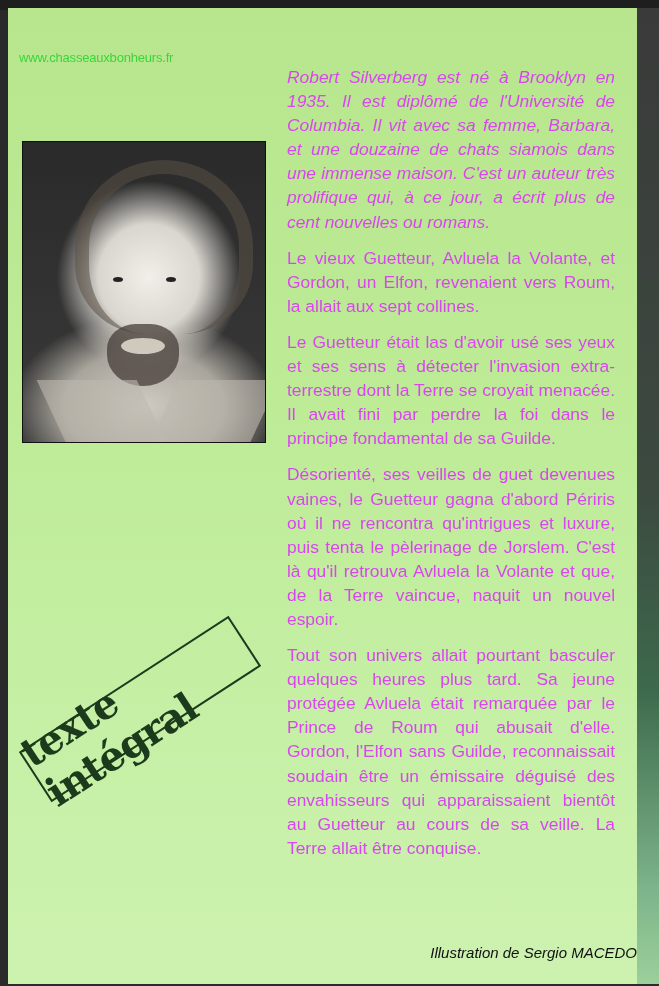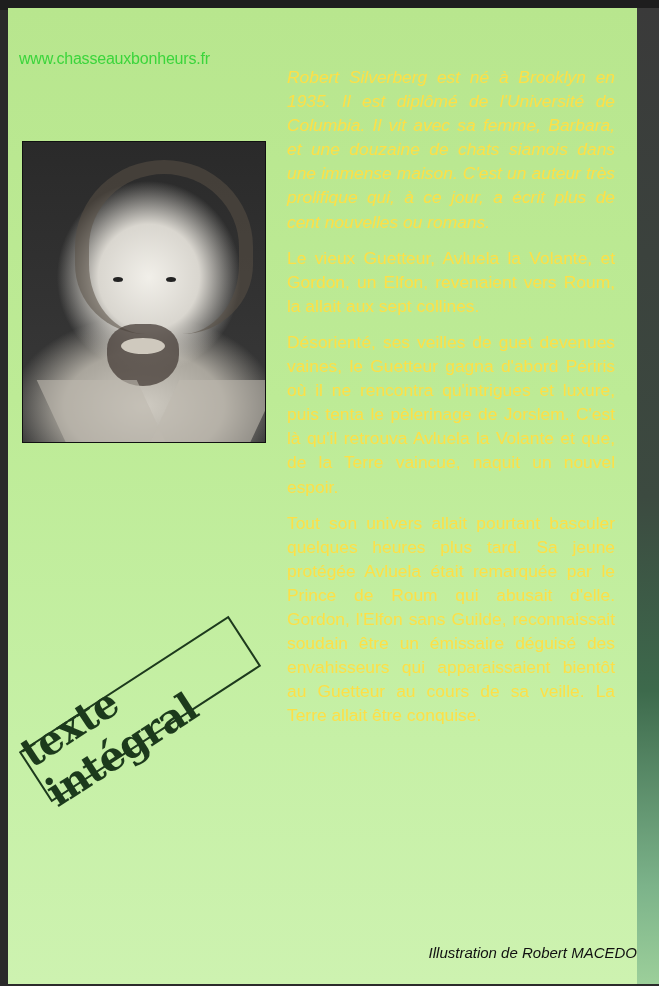--- a/index.html
+++ b/index.html
@@ -3,35 +3,35 @@
 <meta charset="utf-8">
 <style>
   html, body { margin:0; padding:0; }
   body { width:659px; height:986px; background:#2b2b2b; position:relative; overflow:hidden; font-family:"Liberation Sans", sans-serif; }
   .cover { position:absolute; left:8px; top:8px; width:629px; height:976px;
     background:linear-gradient(180deg,#b8e68e 0%,#bdeb96 40%,#c6f0a6 75%,#cdf2b0 100%); }
   .spine { position:absolute; left:637px; top:8px; width:22px; height:976px;
     background:linear-gradient(180deg,#3a3a3a 0%,#3c4a40 50%,#3d6a4c 70%,#7cb38a 90%,#9ccf9a 100%); }
   .topbar { position:absolute; left:0; top:0; width:659px; height:10px; background:#1e1e1e; }
   .leftbar { position:absolute; left:0; top:0; width:9px; height:986px; background:#2a2a2a; }
-  .watermark { position:absolute; left:19px; top:50px; font-size:16px; color:#3bd53b; letter-spacing:-0.2px; }
+  .watermark { position:absolute; left:19px; top:50px; font-size:13px; color:#3bd53b; letter-spacing:-0.2px; }
   .photo { position:absolute; left:22px; top:141px; width:242px; height:300px;
     background:radial-gradient(ellipse 38% 32% at 52% 45%, #f1efe9 0%, #d9d6cf 55%, rgba(40,40,40,0) 100%),
       radial-gradient(ellipse 55% 30% at 50% 88%, #cfcbc2 0%, #a9a59c 60%, rgba(30,30,30,0) 100%),
       linear-gradient(180deg,#2a2a2a,#3a3a3a);
     border:1px solid #111; overflow:hidden; }
   .photo .hair { position:absolute; left:52px; top:18px; width:150px; height:160px; border-radius:50% 50% 40% 40%;
     border:14px solid rgba(90,80,70,0.55); border-bottom:none; }
   .photo .beard { position:absolute; left:84px; top:182px; width:72px; height:62px; border-radius:40% 40% 50% 50%;
     background:rgba(70,60,55,0.75); }
   .photo .mouth { position:absolute; left:98px; top:196px; width:44px; height:16px; border-radius:50%; background:#cfc9be; }
   .photo .eye { position:absolute; top:135px; width:10px; height:5px; border-radius:50%; background:#222; }
   .photo .collar-l { position:absolute; left:30px; top:238px; width:100px; height:70px; transform:skewX(25deg); background:rgba(190,185,175,0.6); }
   .photo .collar-r { position:absolute; left:140px; top:238px; width:100px; height:70px; transform:skewX(-25deg); background:rgba(190,185,175,0.6); }
-  .text-col { position:absolute; left:287px; top:65px; width:328px; color:#fde047; font-size:17.4px; line-height:24.1px; }
+  .text-col { position:absolute; left:287px; top:65px; width:328px; color:#d946ef; font-size:17.4px; line-height:24.1px; }
   .text-col p { margin:0 0 12px 0; text-align:justify; }
   .text-col p.bio { font-style:italic; }
   .credit { position:absolute; right:22px; top:944px; font-style:italic; font-size:15px; color:#111; }
   .stamp { position:absolute; left:15px; top:679px; width:246px; height:56px; border:2px solid #1d3a1d;
     transform:rotate(-33deg); transform-origin:50% 50%; display:flex; align-items:center; justify-content:center; }
   .stamp span { font-family:"DejaVu Serif", serif; font-weight:bold; font-size:40px; color:#1c3a1c; letter-spacing:-1px; }
 </style>
 </head>
 <body>
 
@@ -52,17 +52,18 @@
   <div class="collar-r"></div>
 </div>
 
 <div class="stamp">
   <span>texte intégral</span>
 </div>
 
 <div class="text-col">
   <p class="bio">Robert Silverberg est né à Brooklyn en 1935. Il est diplômé de l'Université de Columbia. Il vit avec sa femme, Barbara, et une douzaine de chats siamois dans une immense maison. C'est un auteur très prolifique qui, à ce jour, a écrit plus de cent nouvelles ou romans.</p>
   <p>Le vieux Guetteur, Avluela la Volante, et Gordon, un Elfon, revenaient vers Roum, la allait aux sept collines.</p>
+  <p>Le Guetteur était las d'avoir usé ses yeux et ses sens à détecter l'invasion extra-terrestre dont la Terre se croyait menacée. Il avait fini par perdre la foi dans le principe fondamental de sa Guilde.</p>
   <p>Désorienté, ses veilles de guet devenues vaines, le Guetteur gagna d'abord Périris où il ne rencontra qu'intrigues et luxure, puis tenta le pèlerinage de Jorslem. C'est là qu'il retrouva Avluela la Volante et que, de la Terre vaincue, naquit un nouvel espoir.</p>
   <p>Tout son univers allait pourtant basculer quelques heures plus tard. Sa jeune protégée Avluela était remarquée par le Prince de Roum qui abusait d'elle. Gordon, l'Elfon sans Guilde, reconnaissait soudain être un émissaire déguisé des envahisseurs qui apparaissaient bientôt au Guetteur au cours de sa veille. La Terre allait être conquise.</p>
 </div>
 
-<div class="credit">Illustration de Robert MACEDO</div>
+<div class="credit">Illustration de Sergio MACEDO</div>
 
 </body></html>

